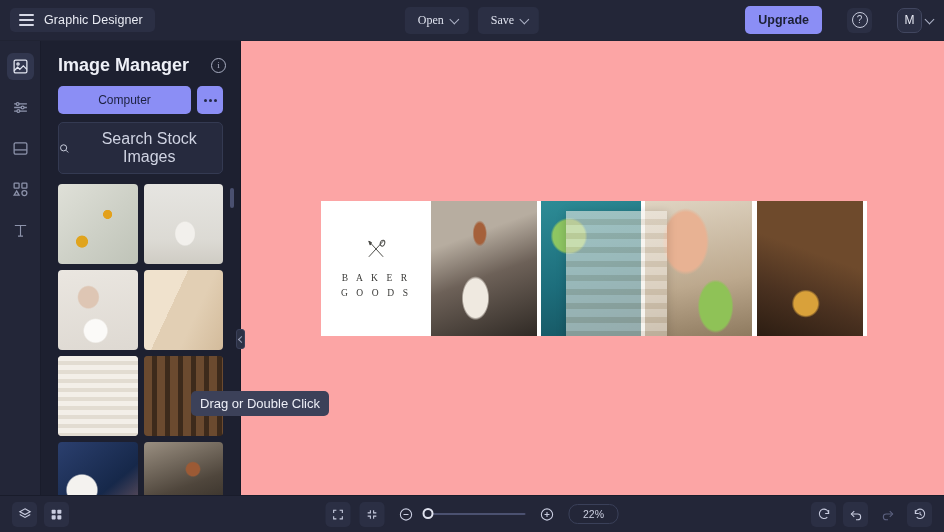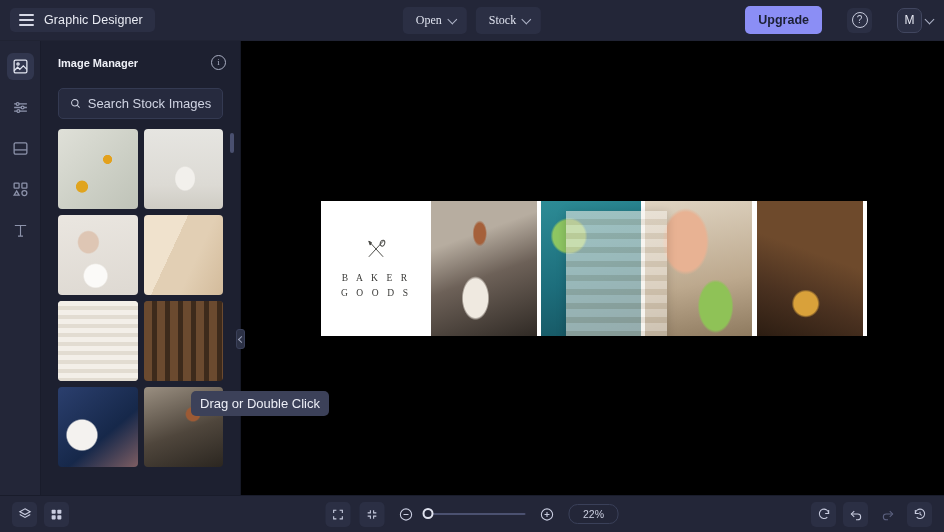--- a/index.html
+++ b/index.html
@@ -92,21 +92,21 @@
   
   .panel {
     width: 200px; flex: 0 0 200px; background: #1d2030;
     display: flex; flex-direction: column; position: relative;
     border-right: 1px solid #161926;
   }
   .panel-head {
     display: flex; align-items: center; justify-content: space-between;
     padding: 14px 14px 10px 17px;
   }
-  .panel-title { font-size: 11px; font-weight: 700; color: #eef0f7; }
+  .panel-title { font-size: 18px; font-weight: 700; color: #eef0f7; }
   .info-circ {
     width: 15px; height: 15px; border-radius: 50%;
     border: 1.3px solid #a9aec2; color: #a9aec2;
     font-size: 9px; line-height: 13px; text-align: center;
     font-family: "Liberation Serif", serif; cursor: pointer;
   }
   .btn-row { display: flex; gap: 6px; padding: 0 17px; }
   .computer-btn {
     flex: 1; background: #8b8ef5; color: #1d2140; border: none;
     border-radius: 5px; font-size: 12px; font-family: inherit;
@@ -114,21 +114,21 @@
   }
   .dots-btn {
     width: 26px; background: #8b8ef5; border: none; border-radius: 5px;
     cursor: pointer; display: flex; align-items: center; justify-content: center;
     gap: 2px;
   }
   .dots-btn i { width: 3px; height: 3px; border-radius: 50%; background: #252a4a; display: block; }
   .search-btn {
     margin: 8px 17px 0 17px;
     background: #262a3e; border: 1px solid #343a52; border-radius: 5px;
-    color: #cfd3e2; font-size: 13px; font-family: inherit;
+    color: #cfd3e2; font-size: 16px; font-family: inherit;
     padding: 7px 0; cursor: pointer;
     display: flex; align-items: center; justify-content: center; gap: 7px;
   }
 
   
   .thumbs-wrap { flex: 1; position: relative; overflow: hidden; margin-top: 10px; }
   .thumbs {
     display: grid; grid-template-columns: 1fr 1fr; gap: 6px;
     padding: 0 17px 0 17px;
   }
@@ -151,21 +151,21 @@
     display: flex; align-items: center; justify-content: center;
     cursor: pointer; z-index: 20;
   }
   .collapse-handle::after {
     content: ""; width: 4px; height: 4px;
     border-left: 1.2px solid #9ba0b8; border-bottom: 1.2px solid #9ba0b8;
     transform: rotate(45deg); margin-left: 1px;
   }
 
   
-  .canvas-area { flex: 1; position: relative; background: #000000; overflow: hidden; }
+  .canvas-area { flex: 1; position: relative; background: #fca5a5; overflow: hidden; }
   .artboard {
     position: absolute; left: 80px; top: 160px;
     width: 546px; height: 135px;
     background: #fff; display: flex; overflow: hidden;
   }
   .ab-cell { height: 100%; overflow: hidden; position: relative; }
   .logo-cell {
     background: #fff; display: flex; flex-direction: column;
     align-items: center; justify-content: center; gap: 9px;
   }
@@ -229,21 +229,21 @@
         </span>
       <span class="brand-title">Graphic Designer</span>
     </div>
 
     <div class="center-actions">
       <button class="drop-btn">
         <span>Open</span>
         <span class="chev"></span>
       </button>
       <button class="drop-btn">
-        <span>Stock</span>
+        <span>Save</span>
         <span class="chev"></span>
       </button>
     </div>
 
     <div class="right-actions">
       <button class="upgrade-btn">Upgrade</button>
       <div class="icon-sq">
         <span class="help-circ">?</span>
       </div>
       <div class="avatar-wrap">
@@ -291,20 +291,28 @@
         </svg>
       </div>
     </div>
 
     <div class="panel">
       <div class="panel-head">
         <span class="panel-title">Image Manager</span>
         <span class="info-circ">i</span>
       </div>
 
+      <div class="btn-row">
+        <button class="computer-btn">Computer</button>
+        <button class="dots-btn">
+          <i></i>
+            <i></i>
+            <i></i>
+        </button>
+      </div>
 
       <button class="search-btn">
         <svg width="11" height="11" viewBox="0 0 24 24" fill="none" stroke="currentColor" stroke-width="2.2">
           <circle cx="10.5" cy="10.5" r="7"></circle>
             <path d="M16 16l5 5"></path>
         </svg>
         <span>Search Stock Images</span>
       </button>
 
       <div class="thumbs-wrap">

